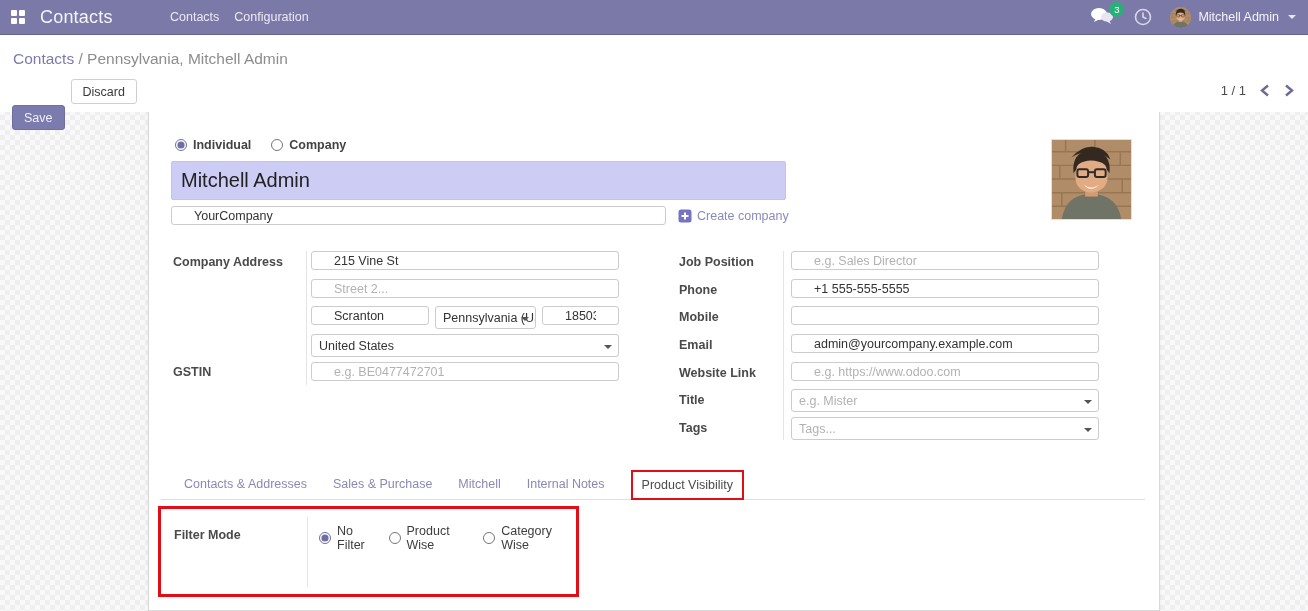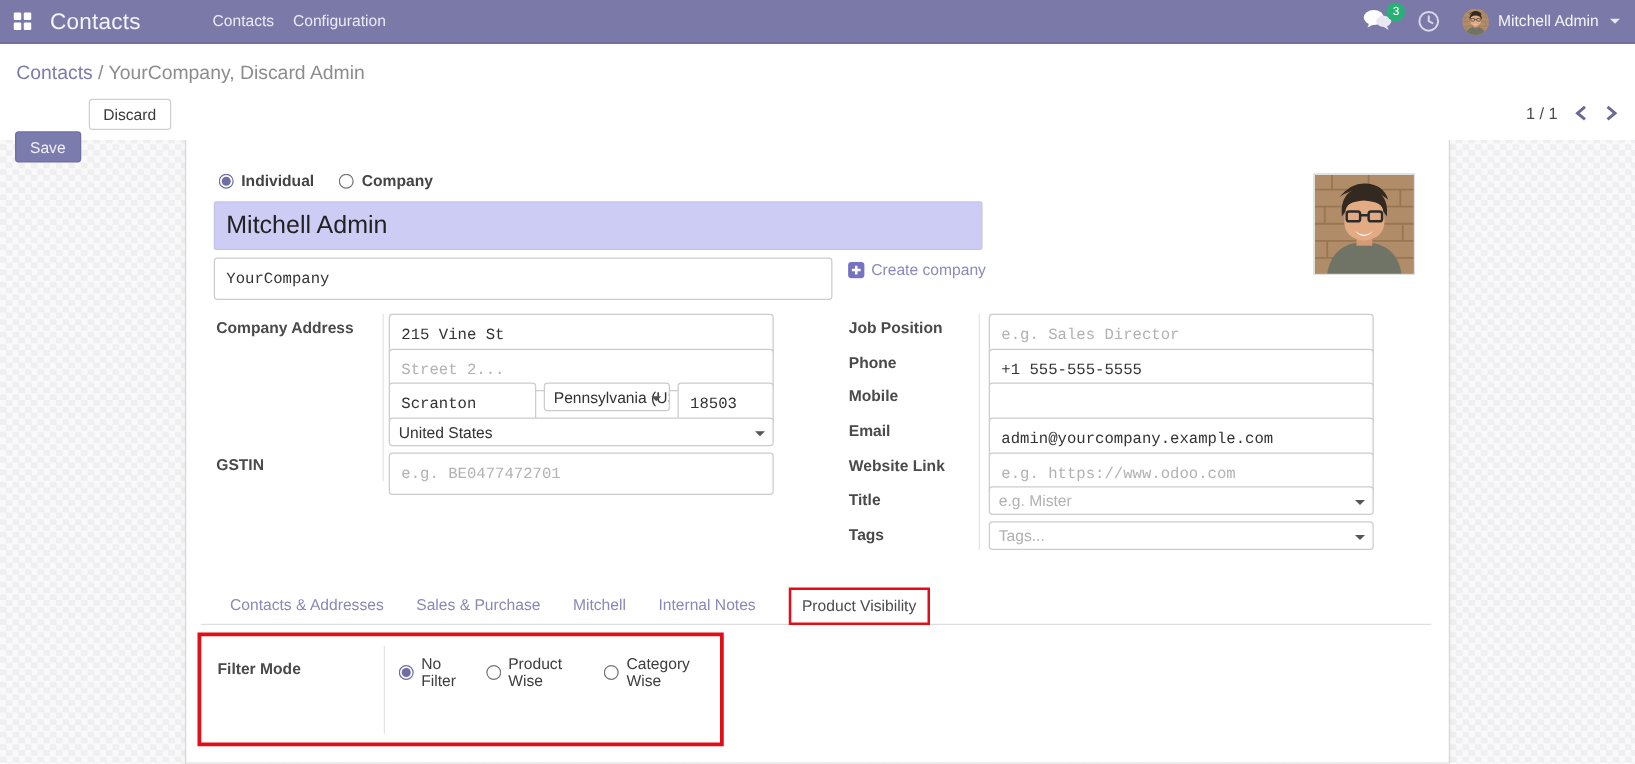--- a/index.html
+++ b/index.html
@@ -37,22 +37,22 @@
   .btn-primary { background:#7c7bad; border:1px solid #6f6ea1; color:#f1f0f8;margin-top:26px; }
   .btn-default { background:#ffffff; border:1px solid #cfcfcf; color:#3a3a3a; }
   .pager { position:absolute; right:14px; top:48px; display:flex; align-items:center; gap:14px; }
   .pager-count { font-size:13px; color:#4c4c4c; }
   .pager-arrow { cursor:pointer; display:flex; align-items:center; }
 
   
   .sheet { position:absolute; left:148px; top:112px; width:1012px; height:499px; background:#ffffff;
     border:1px solid #d9d9d9; border-top:none; box-shadow:0 1px 4px rgba(0,0,0,.06); z-index:10; }
   .fld-label { font-size:12.5px; font-weight:bold; color:#4a4a4a; }
-  .oinput { height:34px; border:1px solid #cccccc; border-radius:3px; padding:0 9px; font-size:12.5px;
-    color:#333; font-family:Liberation Mono, monospace; background:#fff; width:100%; }
+  .oinput { height:19px; border:1px solid #cccccc; border-radius:3px; padding:0 22px; font-size:12.5px;
+    color:#333; font-family:Liberation Sans, sans-serif; background:#fff; width:100%; }
   .oinput::placeholder { color:#b2b2b2; }
   .oselect { height:23px; border:1px solid #cccccc; border-radius:3px; padding:0 18px 0 7px; font-size:12.5px;
     color:#333; background:#fff; display:flex; align-items:center; position:relative; overflow:hidden;
     white-space:nowrap; cursor:pointer; }
   .oselect .sel-caret { position:absolute; right:6px; top:10px; width:0; height:0;
     border-left:4px solid transparent; border-right:4px solid transparent; border-top:4px solid #555; }
   .oselect.placeholder { color:#b2b2b2; }
   .vsep { position:absolute; width:1px; background:#e4e4e4; }
 
   .type-radios { position:absolute; left:26px; top:26px; display:flex; gap:20px; align-items:center; }
@@ -171,21 +171,21 @@
         <span class="user-name">Mitchell Admin</span>
         <span class="caret-down"></span>
       </div>
     </div>
   </div>
 
   <div class="control-panel">
     <div class="breadcrumb">
       <a class="bc-link">Contacts</a>
       <span class="bc-sep"> </span><span class="bc-sep">/</span>
-      <span class="bc-current"> </span><span class="bc-current">YourCompany, Discard Admin</span>
+      <span class="bc-current"> </span><span class="bc-current">Pennsylvania, Mitchell Admin</span>
     </div>
     <div class="btn-row">
       <button class="btn btn-primary">Save</button>
       <button class="btn btn-default">Discard</button>
     </div>
     <div class="pager">
       <span class="pager-count">1 / 1</span>
       <span class="pager-arrow">
         <svg width="10" height="13" viewBox="0 0 10 13">
             <polyline points="8,1.5 2,6.5 8,11.5" fill="none" stroke="#6b6a94" stroke-width="2.4"></polyline>

